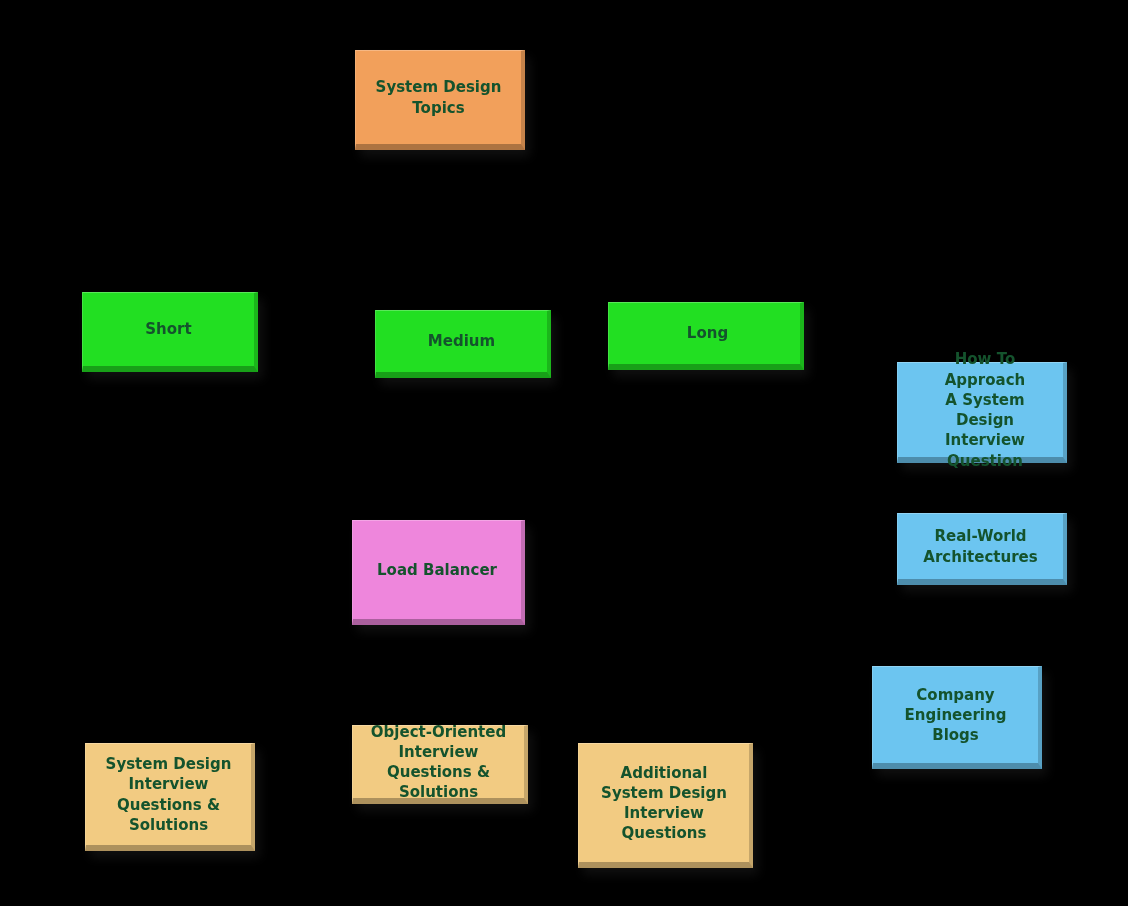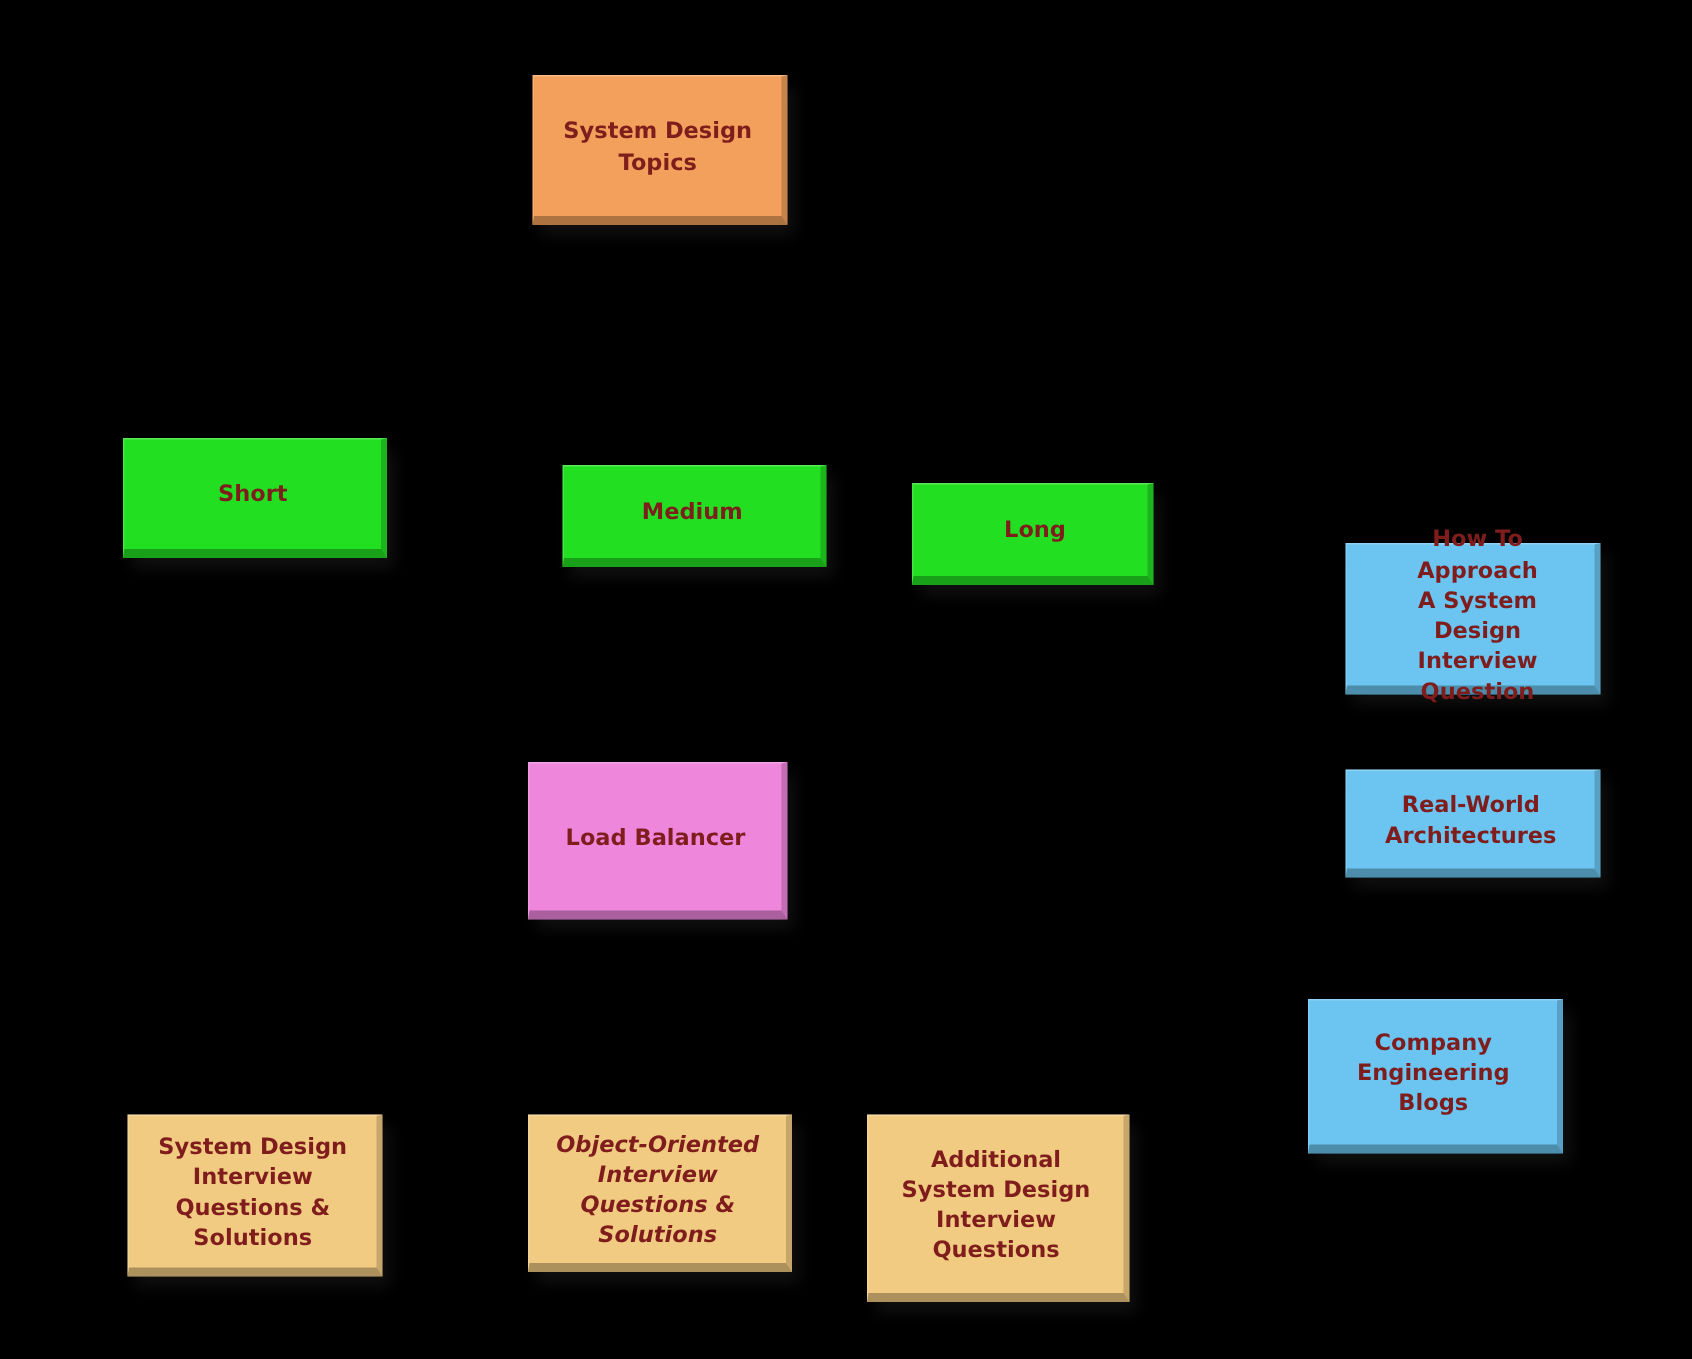--- a/index.html
+++ b/index.html
@@ -15,38 +15,38 @@
     overflow: hidden;
     font-family: "DejaVu Sans", "Liberation Sans", sans-serif;
   }
   .node {
     position: absolute;
     display: flex;
     align-items: center;
     justify-content: center;
     box-sizing: border-box;
     text-align: center;
-    color: #7f1d1d;
+    color: #14532d;
     font-weight: 700;
     font-size: 15px;
     line-height: 1.35;
     padding: 4px 8px;
     
     border-bottom: 6px solid rgba(0,0,0,0.28);
     border-right: 4px solid rgba(0,0,0,0.18);
     border-top: 1px solid rgba(255,255,255,0.25);
     border-left: 1px solid rgba(255,255,255,0.15);
     box-shadow: 5px 7px 10px rgba(90,90,90,0.18);
   }
   .node span {
     white-space: pre-line;
   }
   .c-root      { background: #F2A05B; }
   .c-duration  { background: #22DF22; }
-  .c-component { background: #EE86DC; }
+  .c-component { background: #EE86DC; margin-top: 12px; }
   .c-resource  { background: #6CC5F0; }
   .c-questions { background: #F2CB82; }
 </style>
 </head>
 <body>
 
 <div id="canvas">
 
   <div class="node c-root" style="left:355px; top:50px; width:170px; height:100px;">
     <span>System Design
@@ -54,21 +54,21 @@
   </div>
 
   <div class="node c-duration" style="left:82px; top:292px; width:176px; height:80px;">
     <span>Short</span>
   </div>
 
   <div class="node c-duration" style="left:352px; top:310px; width:176px; height:68px;margin-left:23px;">
     <span>Medium</span>
   </div>
 
-  <div class="node c-duration" style="left:608px; top:322px; width:161px; height:68px;padding-left:14px;">
+  <div class="node c-duration" style="left:608px; top:302px; width:196px; height:68px;padding-left:14px;">
     <span>Long</span>
   </div>
 
   <div class="node c-resource" style="left:897px; top:362px; width:170px; height:101px;padding-left:17px;">
     <span>How To Approach
 A System Design
 Interview
 Question</span>
   </div>
 
@@ -87,21 +87,21 @@
 Blogs</span>
   </div>
 
   <div class="node c-questions" style="left:85px; top:743px; width:170px; height:108px;">
     <span>System Design
 Interview
 Questions &amp;
 Solutions</span>
   </div>
 
-  <div class="node c-questions" style="left:352px; top:743px; width:176px; height:105px;font-style:italic;">
+  <div class="node c-questions" style="left:352px; top:725px; width:176px; height:79px;">
     <span>Object-Oriented
 Interview
 Questions &amp;
 Solutions</span>
   </div>
 
   <div class="node c-questions" style="left:578px; top:743px; width:175px; height:125px;">
     <span>Additional
 System Design
 Interview

